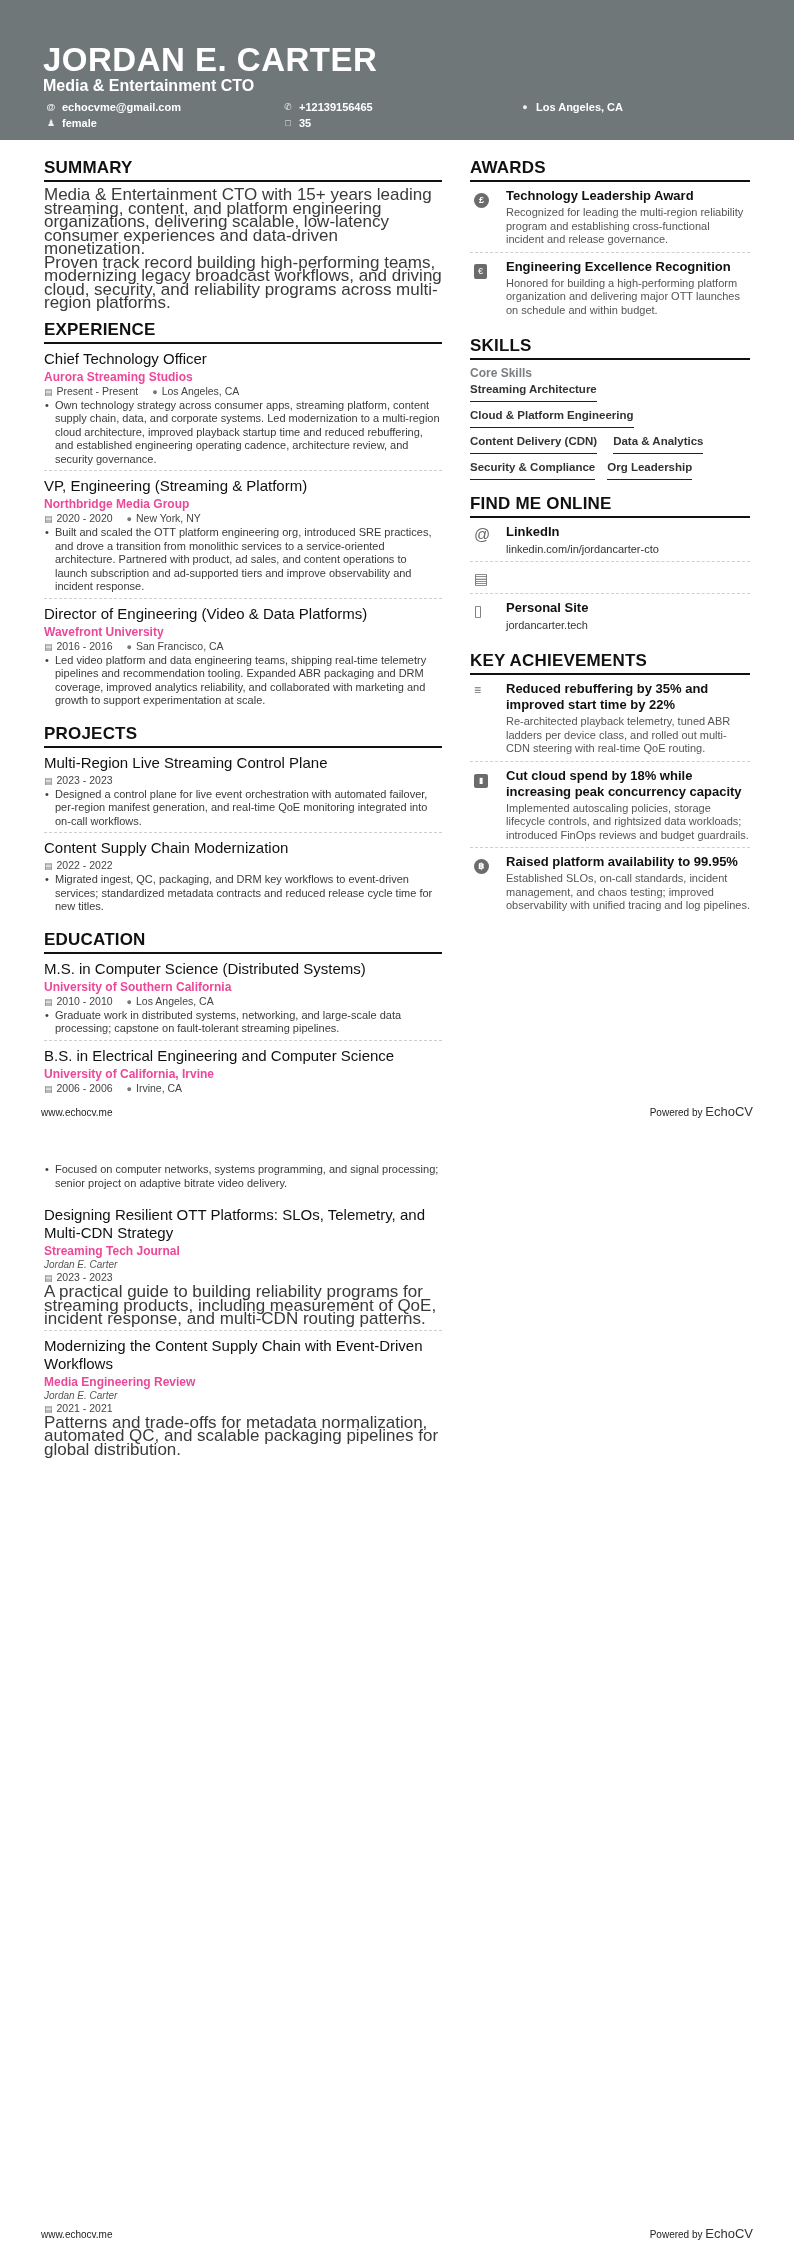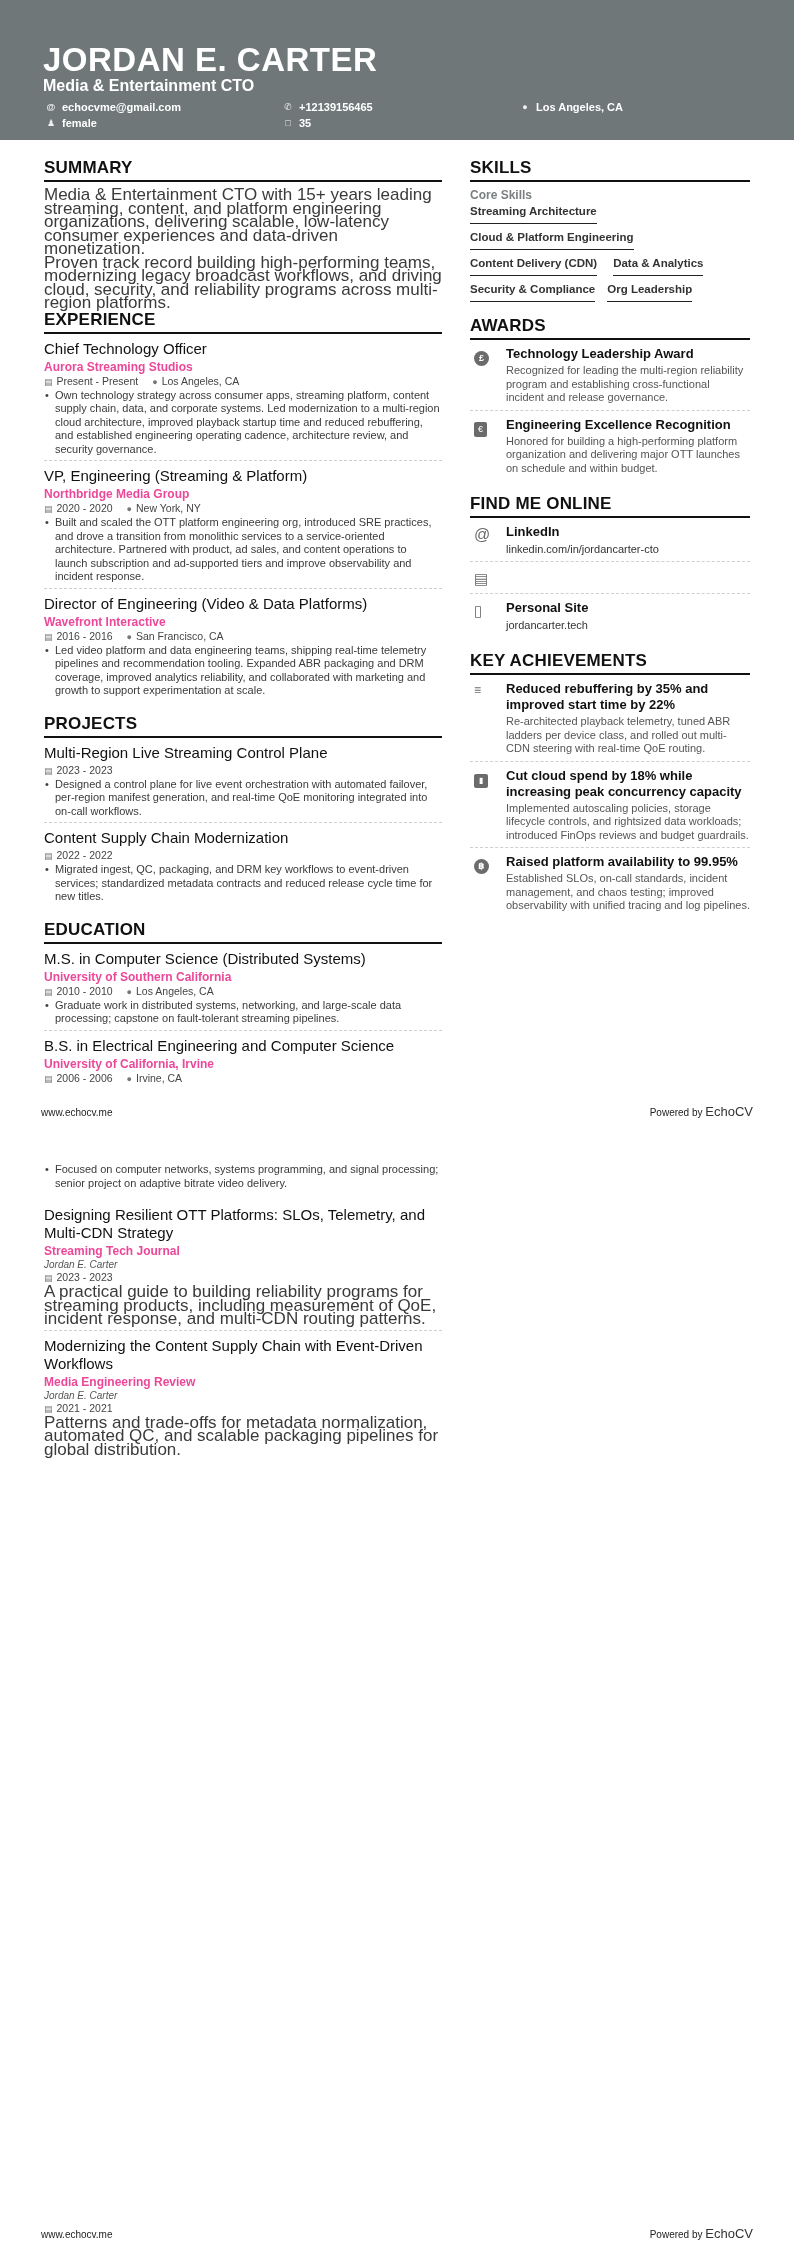--- a/index.html
+++ b/index.html
@@ -69,21 +69,21 @@
     <span>female</span>
   </div>
   <div class="contact" style="left:283px; top:116px;">
     <span class="ic">□</span>
     <span>35</span>
   </div>
 </div>
 
 <div class="col-left">
 
-  <div style="margin-bottom:0;">
+  <div style="margin-bottom:10px;">
     <div class="sec-title">SUMMARY</div>
     <p class="para">Media &amp; Entertainment CTO with 15+ years leading streaming, content, and platform engineering organizations, delivering scalable, low-latency consumer experiences and data-driven monetization.</p>
     <p class="para">Proven track record building high-performing teams, modernizing legacy broadcast workflows, and driving cloud, security, and reliability programs across multi-region platforms.</p>
   </div>
 
   <div style="margin-bottom:12px;">
     <div class="sec-title">EXPERIENCE</div>
 
     <div class="entry">
       <div class="entry-title">Chief Technology Officer</div>
@@ -100,21 +100,21 @@
       <div class="entry-org">Northbridge Media Group</div>
       <div class="entry-meta">
         <span><span class="ic">▤</span><span>2020 - 2020</span></span>
         <span><span class="ic">●</span><span>New York, NY</span></span>
       </div>
       <div class="bullet">Built and scaled the OTT platform engineering org, introduced SRE practices, and drove a transition from monolithic services to a service-oriented architecture. Partnered with product, ad sales, and content operations to launch subscription and ad-supported tiers and improve observability and incident response.</div>
     </div>
 
     <div class="entry last">
       <div class="entry-title">Director of Engineering (Video &amp; Data Platforms)</div>
-      <div class="entry-org">Wavefront Interactive</div>
+      <div class="entry-org">Wavefront University</div>
       <div class="entry-meta">
         <span><span class="ic">▤</span><span>2016 - 2016</span></span>
         <span><span class="ic">●</span><span>San Francisco, CA</span></span>
       </div>
       <div class="bullet">Led video platform and data engineering teams, shipping real-time telemetry pipelines and recommendation tooling. Expanded ABR packaging and DRM coverage, improved analytics reliability, and collaborated with marketing and growth to support experimentation at scale.</div>
     </div>
   </div>
 
   <div style="margin-bottom:12px;">
     <div class="sec-title">PROJECTS</div>
@@ -154,20 +154,38 @@
       <div class="entry-org">University of California, Irvine</div>
       <div class="entry-meta">
         <span><span class="ic">▤</span><span>2006 - 2006</span></span>
         <span><span class="ic">●</span><span>Irvine, CA</span></span>
       </div>
     </div>
   </div>
 </div>
 
 <div class="col-right">
+
+  <div style="margin-bottom:14px;">
+    <div class="sec-title">AWARDS</div>
+    <div class="r-item">
+      <div class="r-icon"><span class="circle-ic">£</span></div>
+      <div class="r-body">
+        <div class="r-title">Technology Leadership Award</div>
+        <div class="r-desc">Recognized for leading the multi-region reliability program and establishing cross-functional incident and release governance.</div>
+      </div>
+    </div>
+    <div class="r-item last">
+      <div class="r-icon"><span class="square-ic">€</span></div>
+      <div class="r-body">
+        <div class="r-title">Engineering Excellence Recognition</div>
+        <div class="r-desc">Honored for building a high-performing platform organization and delivering major OTT launches on schedule and within budget.</div>
+      </div>
+    </div>
+  </div>
 
   <div style="margin-bottom:14px;">
     <div class="sec-title">SKILLS</div>
     <div class="skills-sub">Core Skills</div>
     <div class="skills-row">
         <span class="skill">Streaming Architecture</span>
       </div>
     <div class="skills-row">
         <span class="skill">Cloud &amp; Platform Engineering</span>
       </div>
@@ -175,38 +193,20 @@
       <span class="skill">Content Delivery (CDN)</span>
       <span class="skill">Data &amp; Analytics</span>
     </div>
     <div class="skills-row" style="gap:12px;">
       <span class="skill">Security &amp; Compliance</span>
       <span class="skill">Org Leadership</span>
     </div>
   </div>
 
   <div style="margin-bottom:14px;">
-    <div class="sec-title">AWARDS</div>
-    <div class="r-item">
-      <div class="r-icon"><span class="circle-ic">£</span></div>
-      <div class="r-body">
-        <div class="r-title">Technology Leadership Award</div>
-        <div class="r-desc">Recognized for leading the multi-region reliability program and establishing cross-functional incident and release governance.</div>
-      </div>
-    </div>
-    <div class="r-item last">
-      <div class="r-icon"><span class="square-ic">€</span></div>
-      <div class="r-body">
-        <div class="r-title">Engineering Excellence Recognition</div>
-        <div class="r-desc">Honored for building a high-performing platform organization and delivering major OTT launches on schedule and within budget.</div>
-      </div>
-    </div>
-  </div>
-
-  <div style="margin-bottom:14px;">
     <div class="sec-title">FIND ME ONLINE</div>
     <div class="r-item">
       <div class="r-icon" style="font-size:16px;">@</div>
       <div class="r-body">
         <div class="r-title">LinkedIn</div>
         <div class="r-link">linkedin.com/in/jordancarter-cto</div>
       </div>
     </div>
     <div class="r-item">
       <div class="r-icon" style="font-size:15px;">▤</div>

